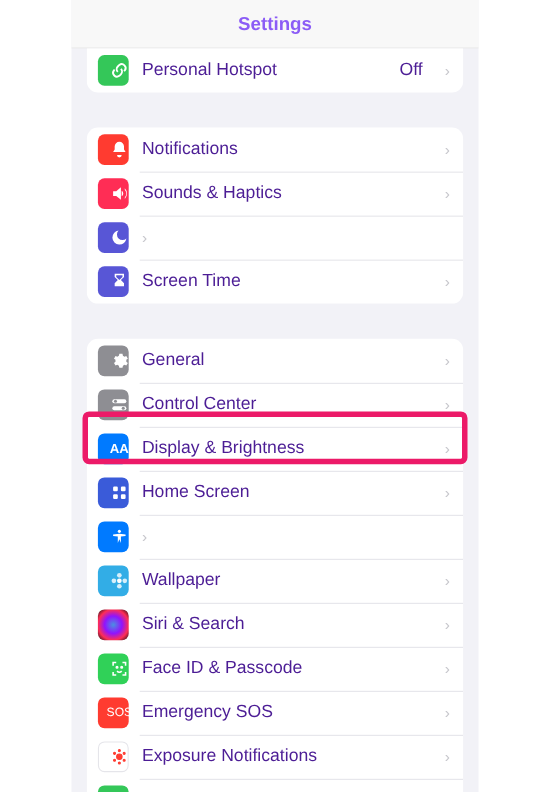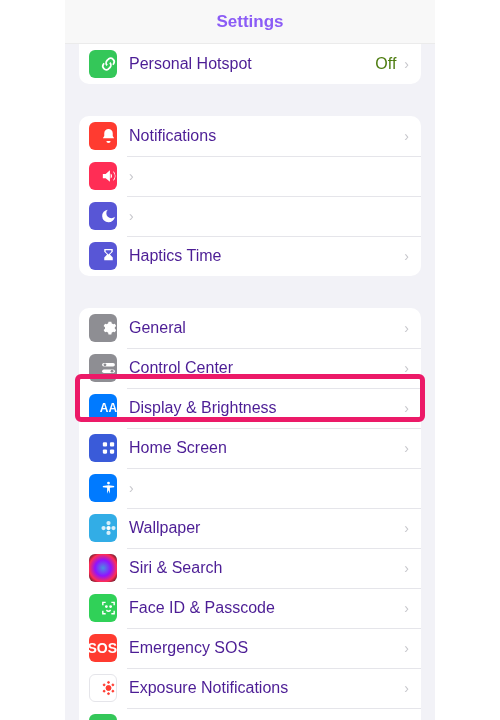--- a/index.html
+++ b/index.html
@@ -74,22 +74,22 @@
     .label {
       flex: 1;
       font-size: 16px;
       color: #4c1d95;
       overflow: hidden;
       text-overflow: ellipsis;
       white-space: nowrap;
     }
     .value {
       font-size: 16px;
-      color: #4d7c0f;
-      margin-right: 8px;
+      color: #4c1d95;
+      margin-right: 20px;
     }
     .chevron {
       color: #c7c7cc;
       font-size: 14px;
     }
     .highlight-box {
       position: absolute;
       border: 5px solid #ec1a68;
       border-radius: 6px;
       left: 10px;
@@ -102,21 +102,21 @@
     
     .c-green   { background:#34c759; }
     .c-red     { background:#ff3b30; }
     .c-pink    { background:#ff2d55; }
     .c-indigo  { background:#5856d6; }
     .c-gray    { background:#8e8e93; }
     .c-blue    { background:#007aff; }
     .c-cyan    { background:#32ade6; }
     .c-black   { background:#111; }
     .c-greenfid{ background:#30d158; }
-    .c-sos     { background:#ff3b30; font-size:14px; font-weight:700;justify-content:flex-end;}
+    .c-sos     { background:#ff3b30; font-size:11px; font-weight:400;}
     .c-white   { background:#fff; border:1px solid #e5e5ea;}
     .aa-text { font-size:12px; font-weight:600; color:#fff;}
   </style>
 </head>
 <body>
 
 <div class="outer">
   <div class="phone">
     <div class="header">
       <div class="header-title">Settings</div>
@@ -145,37 +145,38 @@
         </div>
         <div class="label">Notifications</div>
         <div class="chevron">›</div>
       </div>
       <div class="row">
         <div class="icon c-pink">
           <svg viewBox="0 0 24 24" fill="#fff">
               <path d="M4 9v6h4l6 5V4L8 9H4zm13 3a4 4 0 0 0-2-3.5v7A4 4 0 0 0 17 12zm2-7v2a8 8 0 0 1 0 10v2a10 10 0 0 0 0-14z"></path>
             </svg>
         </div>
+        <div class="label">Sounds &amp; Haptics</div>
         <div class="chevron">›</div>
       </div>
       <div class="row">
         <div class="icon c-indigo">
           <svg viewBox="0 0 24 24" fill="#fff">
               <path d="M21 13A9 9 0 1 1 11 3a7 7 0 0 0 10 10z"></path>
             </svg>
         </div>
         <div class="chevron">›</div>
       </div>
       <div class="row">
         <div class="icon c-indigo">
           <svg viewBox="0 0 24 24" fill="#fff">
               <path d="M6 2h12v4l-4 4 4 4v4H6v-4l4-4-4-4V2zm2 2v2l4 4 4-4V4H8z"></path>
             </svg>
         </div>
-        <div class="label">Haptics Time</div>
+        <div class="label">Screen Time</div>
         <div class="chevron">›</div>
       </div>
     </div>
 
     <div class="group" style="margin-bottom:0;">
       <div class="row">
         <div class="icon c-gray">
           <svg viewBox="0 0 24 24" fill="#fff">
               <path d="M12 8a4 4 0 1 0 0 8 4 4 0 0 0 0-8zm9 4a7 7 0 0 0-.1-1.2l2-1.5-2-3.4-2.3.9a7 7 0 0 0-2-1.2L16 3h-4l-.6 2.6a7 7 0 0 0-2 1.2l-2.3-.9-2 3.4 2 1.5A7 7 0 0 0 7 12c0 .4 0 .8.1 1.2l-2 1.5 2 3.4 2.3-.9a7 7 0 0 0 2 1.2L12 21h4l.6-2.6a7 7 0 0 0 2-1.2l2.3.9 2-3.4-2-1.5c.1-.4.1-.8.1-1.2z"></path>
             </svg>

